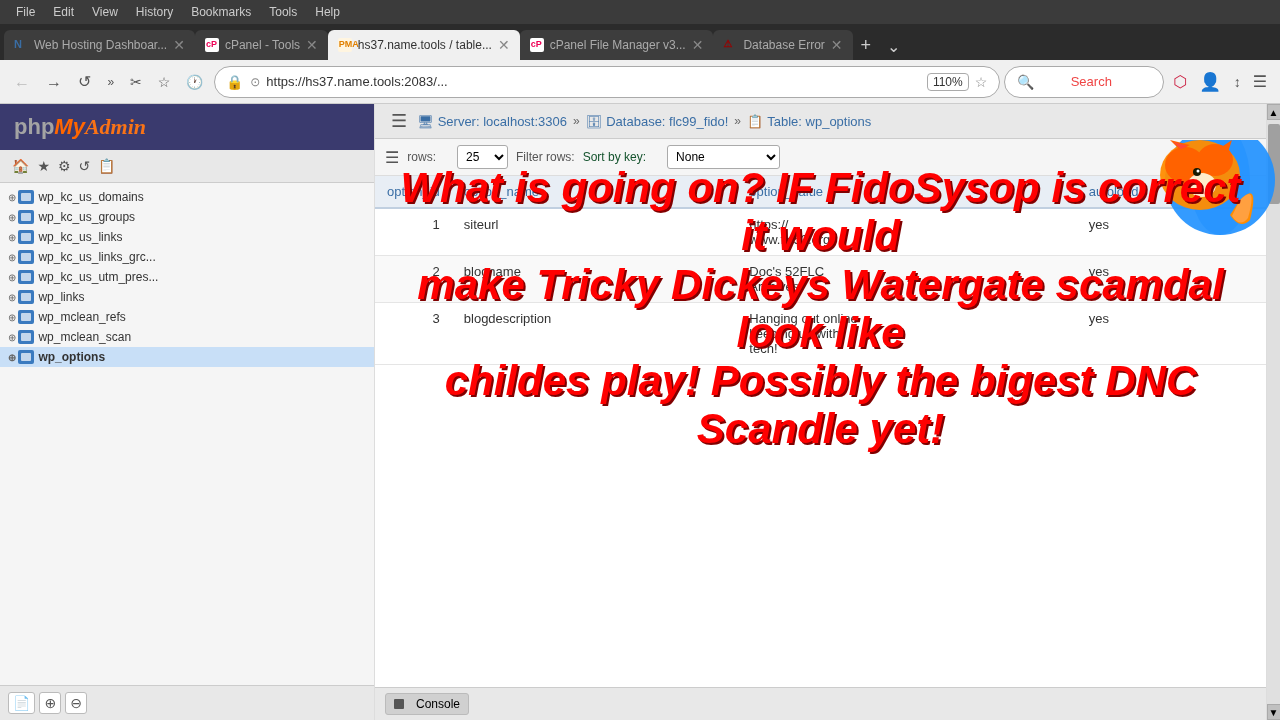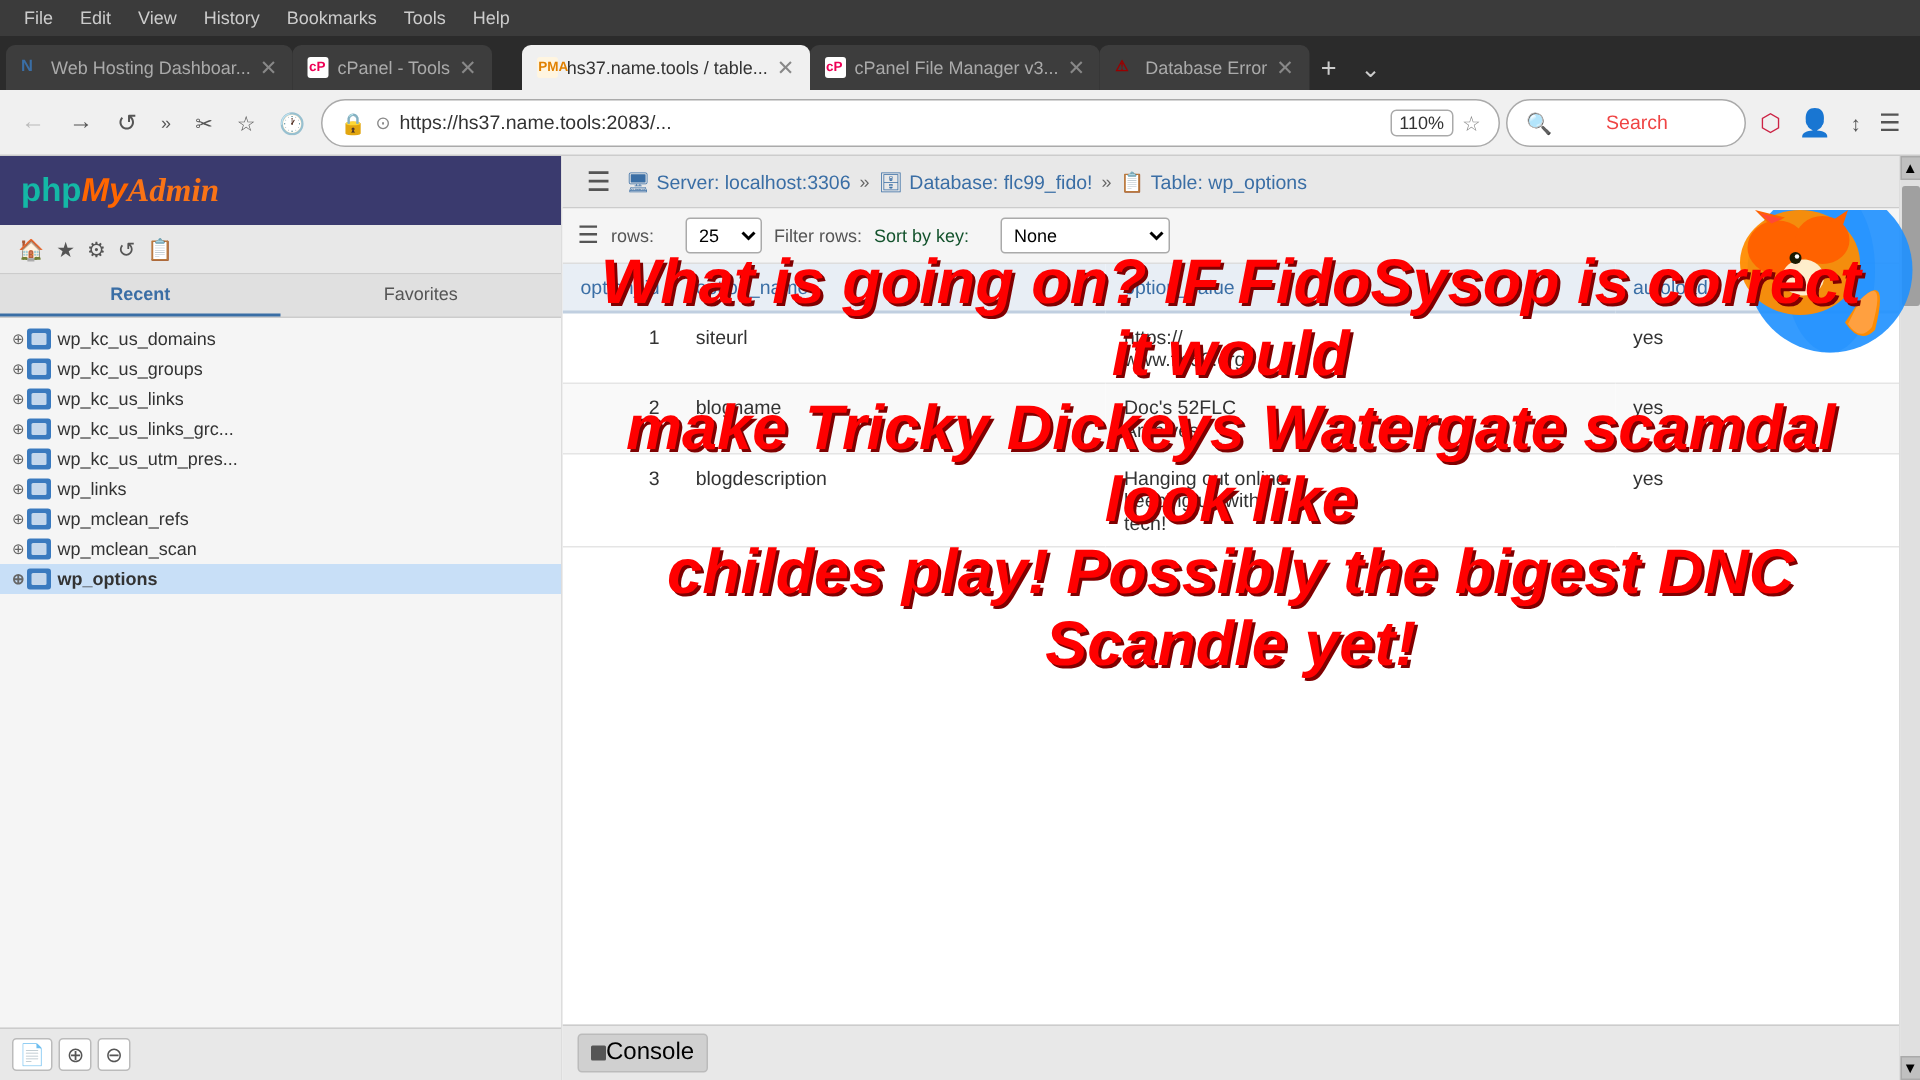--- a/index.html
+++ b/index.html
@@ -6,21 +6,21 @@
     body { width: 1280px; height: 720px; overflow: hidden; font-family: Arial, sans-serif; font-size: 13px; background: #1a1a2e; }
 
     
     .browser-frame { width: 1280px; height: 720px; background: #3b3b3b; display: flex; flex-direction: column; }
     .menu-bar { background: #3b3b3b; height: 24px; display: flex; align-items: center; gap: 2px; padding: 0 8px; }
     .menu-item { color: #ccc; font-size: 12px; padding: 2px 8px; cursor: pointer; }
 
     
     .tab-bar { background: #2b2b2b; height: 36px; display: flex; align-items: flex-end; padding: 0 4px; }
     .tab { height: 30px; display: flex; align-items: center; padding: 0 10px; gap: 6px; border-radius: 6px 6px 0 0; font-size: 12px; color: #ccc; max-width: 200px; cursor: pointer; position: relative; }
-    .tab.active { background: #f0f0f0; color: #333; margin-left: 20px; }
+    .tab.active { background: #f0f0f0; color: #333; }
     .tab.inactive { background: #3d3d3d; color: #aaa; }
     .tab-favicon { width: 14px; height: 14px; flex-shrink: 0; }
     .tab-label { overflow: hidden; text-overflow: ellipsis; white-space: nowrap; flex: 1; }
     .tab-close { font-size: 14px; cursor: pointer; color: #888; flex-shrink: 0; }
     .tab-new { background: none; border: none; color: #ccc; font-size: 18px; padding: 4px 8px; cursor: pointer; }
     .tab-overflow { color: #ccc; font-size: 16px; padding: 4px 8px; cursor: pointer; }
 
     
     .nav-bar { background: #f0f0f0; height: 44px; display: flex; align-items: center; gap: 4px; padding: 0 8px; border-bottom: 1px solid #ccc; }
     .nav-btn { background: none; border: none; font-size: 16px; cursor: pointer; padding: 4px 6px; color: #555; border-radius: 4px; }
@@ -33,21 +33,21 @@
     .nav-icons { display: flex; gap: 2px; }
     .nav-icon-btn { background: none; border: none; font-size: 16px; cursor: pointer; padding: 4px 5px; color: #555; }
 
     
     .content-area { flex: 1; display: flex; background: white; position: relative; overflow: hidden; }
 
     
     .sidebar { width: 375px; background: #f5f5f5; border-right: 1px solid #ddd; display: flex; flex-direction: column; flex-shrink: 0; }
     .sidebar-header { background: #3a3a6e; padding: 10px 14px; }
     .pma-logo { font-size: 22px; font-weight: bold; }
-    .pma-php { color: #14b8a6; }
+    .pma-php { color: #a3a3a3; }
     .pma-my { color: #ff6600; font-style: italic; }
     .pma-admin { color: #f97316; font-style: italic; font-family: Liberation Serif, serif; }
 
     .sidebar-toolbar { display: flex; align-items: center; padding: 6px 10px; background: #e8e8e8; border-bottom: 1px solid #ccc; gap: 4px; }
     .sidebar-icon { font-size: 14px; color: #555; cursor: pointer; padding: 2px; }
 
     .sidebar-tabs { display: flex; background: #e0e0e0; border-bottom: 1px solid #ccc; }
     .sidebar-tab { flex: 1; text-align: center; padding: 6px 4px; font-size: 12px; cursor: pointer; color: #555; border-bottom: 2px solid transparent; }
     .sidebar-tab.active { border-bottom: 2px solid #3a6ea5; color: #3a6ea5; font-weight: bold; }
 
@@ -83,21 +83,21 @@
     
     .data-table-wrapper { flex: 1; overflow: auto; }
     .data-table { width: 100%; border-collapse: collapse; font-size: 13px; }
     .data-table th { background: #e8eef5; color: #3a6ea5; font-weight: normal; padding: 8px 12px; text-align: left; border-bottom: 2px solid #c0cfe0; cursor: pointer; white-space: nowrap; }
     .data-table td { padding: 8px 12px; border-bottom: 1px solid #e5e5e5; vertical-align: top; color: #333; }
     .data-table tr:nth-child(even) td { background: #f9f9f9; }
     .col-id { width: 60px; text-align: right; }
 
     
     .console-bar { background: #e8e8e8; border-top: 1px solid #ccc; padding: 5px 10px; display: flex; align-items: center; gap: 6px; flex-shrink: 0; }
-    .console-btn { display: flex; align-items: center; gap: 0; padding: 3px 8px; background: #d0d0d0; border: 1px solid #bbb; border-radius: 3px; cursor: pointer; font-size: 16px; }
+    .console-btn { display: flex; align-items: center; gap: 12px; padding: 3px 8px; background: #d0d0d0; border: 1px solid #bbb; border-radius: 3px; cursor: pointer; font-size: 12px; }
     .console-icon { width: 10px; height: 10px; background: #555; border-radius: 1px; }
 
     
     .overlay-text { position: absolute; top: 50px; left: 0; right: 0; text-align: center; z-index: 100; pointer-events: none; padding: 10px; }
     .overlay-line1, .overlay-line2, .overlay-line3 { 
       font-size: 42px; 
       font-weight: 900; 
       color: red; 
       font-style: italic;
       font-family: Arial, sans-serif;
@@ -224,24 +224,20 @@
       </div>
 
       <div class="sidebar-toolbar">
         <span class="sidebar-icon">🏠</span>
         <span class="sidebar-icon">★</span>
         <span class="sidebar-icon">⚙</span>
         <span class="sidebar-icon">↺</span>
         <span class="sidebar-icon">📋</span>
       </div>
 
-      <div class="sidebar-tabs">
-        <div class="sidebar-tab active">Recent</div>
-        <div class="sidebar-tab">Favorites</div>
-      </div>
 
       <div class="sidebar-tree">
         <div class="tree-item">
           <span class="tree-expand">⊕</span>
           <div class="tree-icon">
               <div class="tree-icon-inner"></div>
             </div>
           <span class="tree-label">wp_kc_us_domains</span>
         </div>
         <div class="tree-item">

